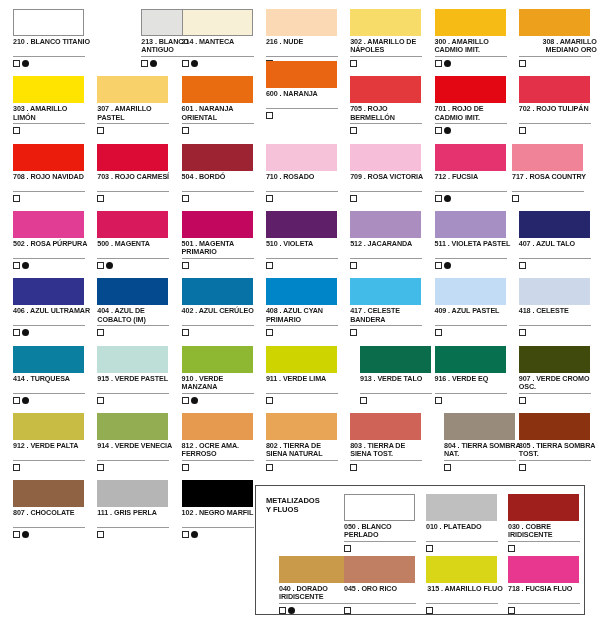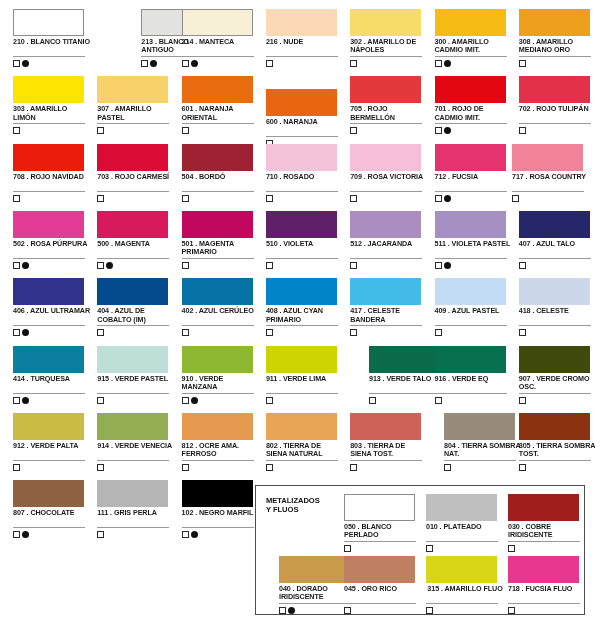--- a/index.html
+++ b/index.html
@@ -172,21 +172,21 @@
       </div>
       <div class="cell" style="left: 432.5px; top: 2px;">
         <div class="swatch" style="background: rgb(247, 187, 21);"></div>
         <div class="label">300 . AMARILLO CADMIO IMIT.</div>
         <div class="rule"></div>
         <div class="marks">
           <div class="box-mark"></div>
           <div class="dot-mark"></div>
         </div>
       </div>
-      <div class="cell" style="left: 516.8px; top: 2px;">
+      <div class="cell" style="left: 516.8px; top: 2px; text-align: right;">
         <div class="swatch" style="background: rgb(237, 160, 28);"></div>
         <div class="label">308 . AMARILLO MEDIANO ORO</div>
         <div class="rule"></div>
         <div class="marks">
           <div class="box-mark"></div>
         </div>
       </div>
       <div class="cell" style="left: 11px; top: 69.3px;">
         <div class="swatch" style="background: rgb(255, 228, 0);"></div>
         <div class="label">303 . AMARILLO LIMÓN</div>
@@ -204,21 +204,21 @@
         </div>
       </div>
       <div class="cell" style="left: 179.6px; top: 69.3px;">
         <div class="swatch" style="background: rgb(233, 109, 16);"></div>
         <div class="label">601 . NARANJA ORIENTAL</div>
         <div class="rule"></div>
         <div class="marks">
           <div class="box-mark"></div>
         </div>
       </div>
-      <div class="cell" style="left: 263.9px; top: 82px;">
+      <div class="cell" style="left: 263.9px; top: 54px;">
         <div class="swatch" style="background: rgb(233, 101, 17);"></div>
         <div class="label">600 . NARANJA</div>
         <div class="rule"></div>
         <div class="marks">
           <div class="box-mark"></div>
         </div>
       </div>
       <div class="cell" style="left: 348.2px; top: 69.3px;">
         <div class="swatch" style="background: rgb(227, 56, 60);"></div>
         <div class="label">705 . ROJO BERMELLÓN</div>
@@ -444,21 +444,21 @@
         </div>
       </div>
       <div class="cell" style="left: 263.9px; top: 338.5px;">
         <div class="swatch" style="background: rgb(205, 212, 0);"></div>
         <div class="label">911 . VERDE LIMA</div>
         <div class="rule"></div>
         <div class="marks">
           <div class="box-mark"></div>
         </div>
       </div>
-      <div class="cell" style="left: 367px; top: 338.5px;">
+      <div class="cell" style="left: 358px; top: 338.5px;">
         <div class="swatch" style="background: rgb(11, 108, 76);"></div>
         <div class="label">913 . VERDE TALO</div>
         <div class="rule"></div>
         <div class="marks">
           <div class="box-mark"></div>
         </div>
       </div>
       <div class="cell" style="left: 432.5px; top: 338.5px;">
         <div class="swatch" style="background: rgb(7, 112, 78);"></div>
         <div class="label">916 . VERDE EQ</div>

